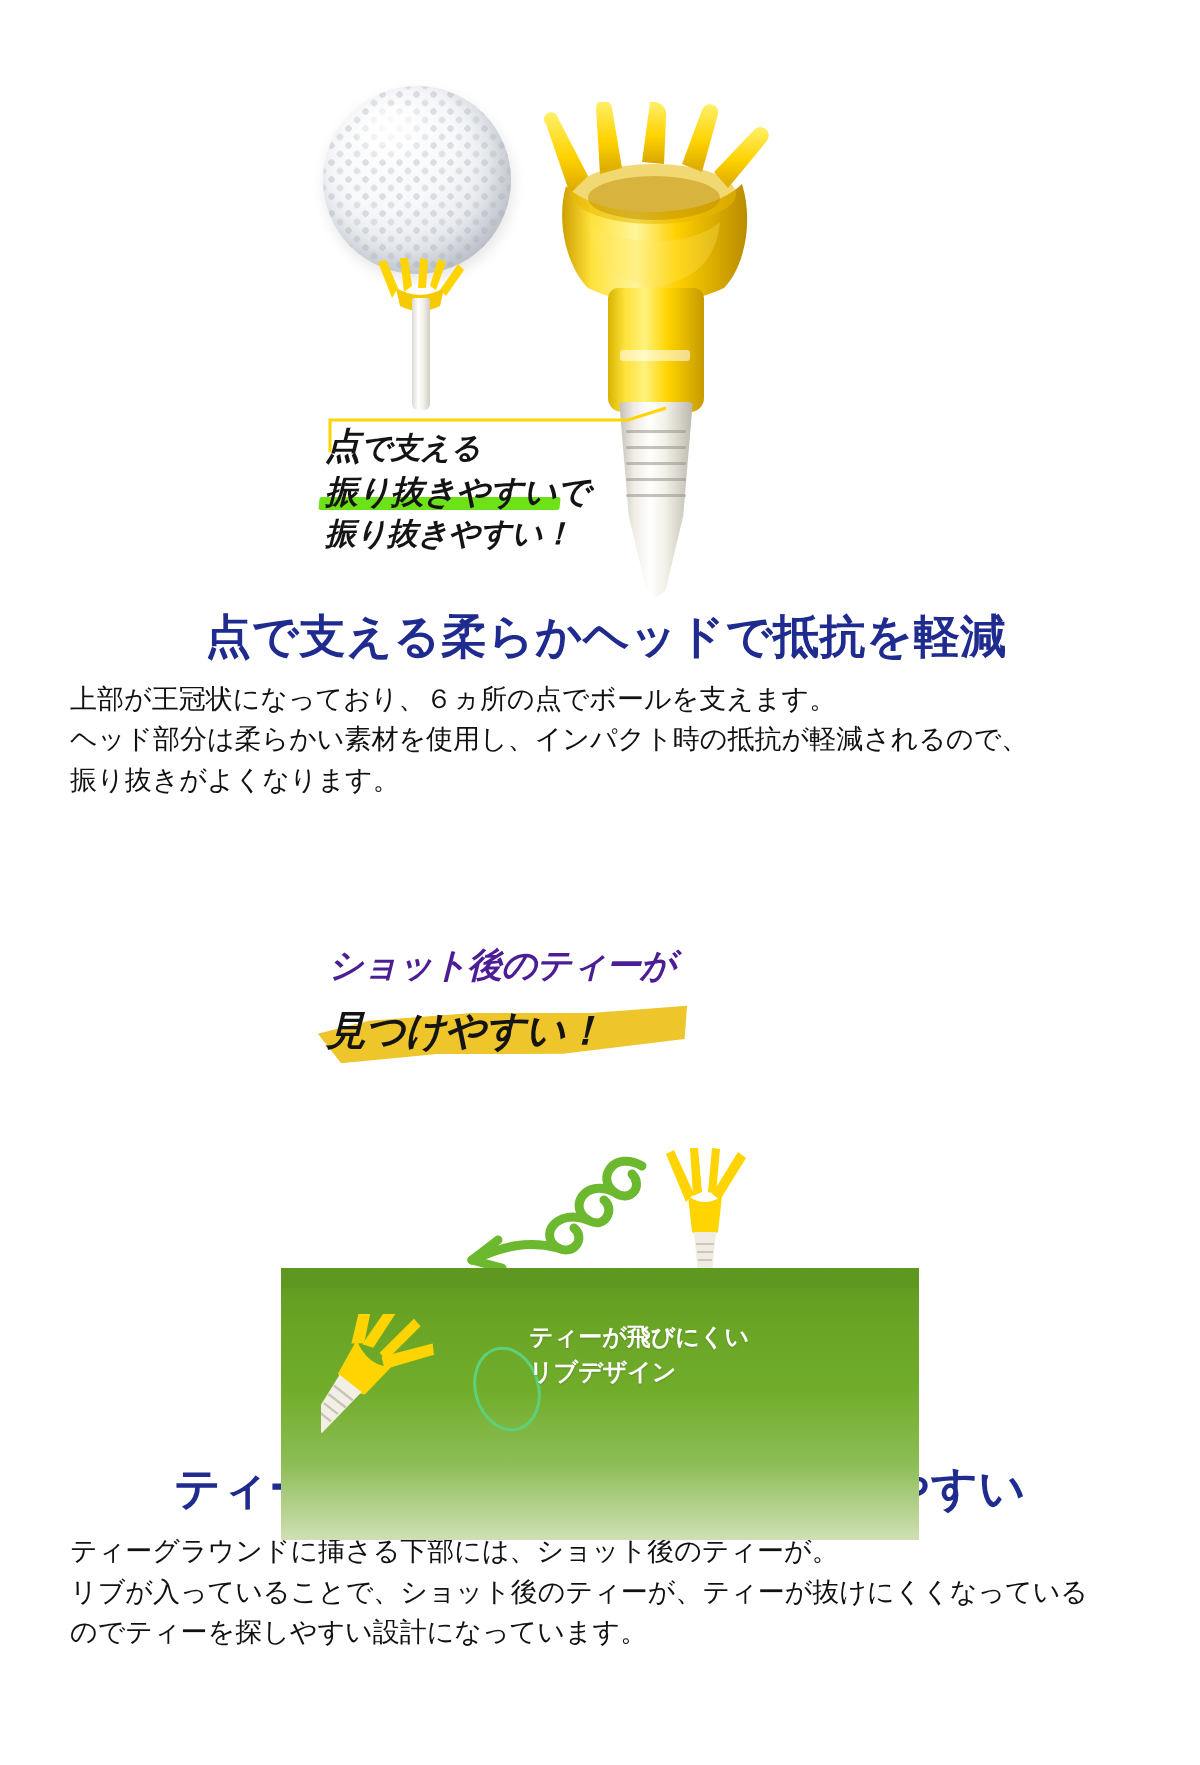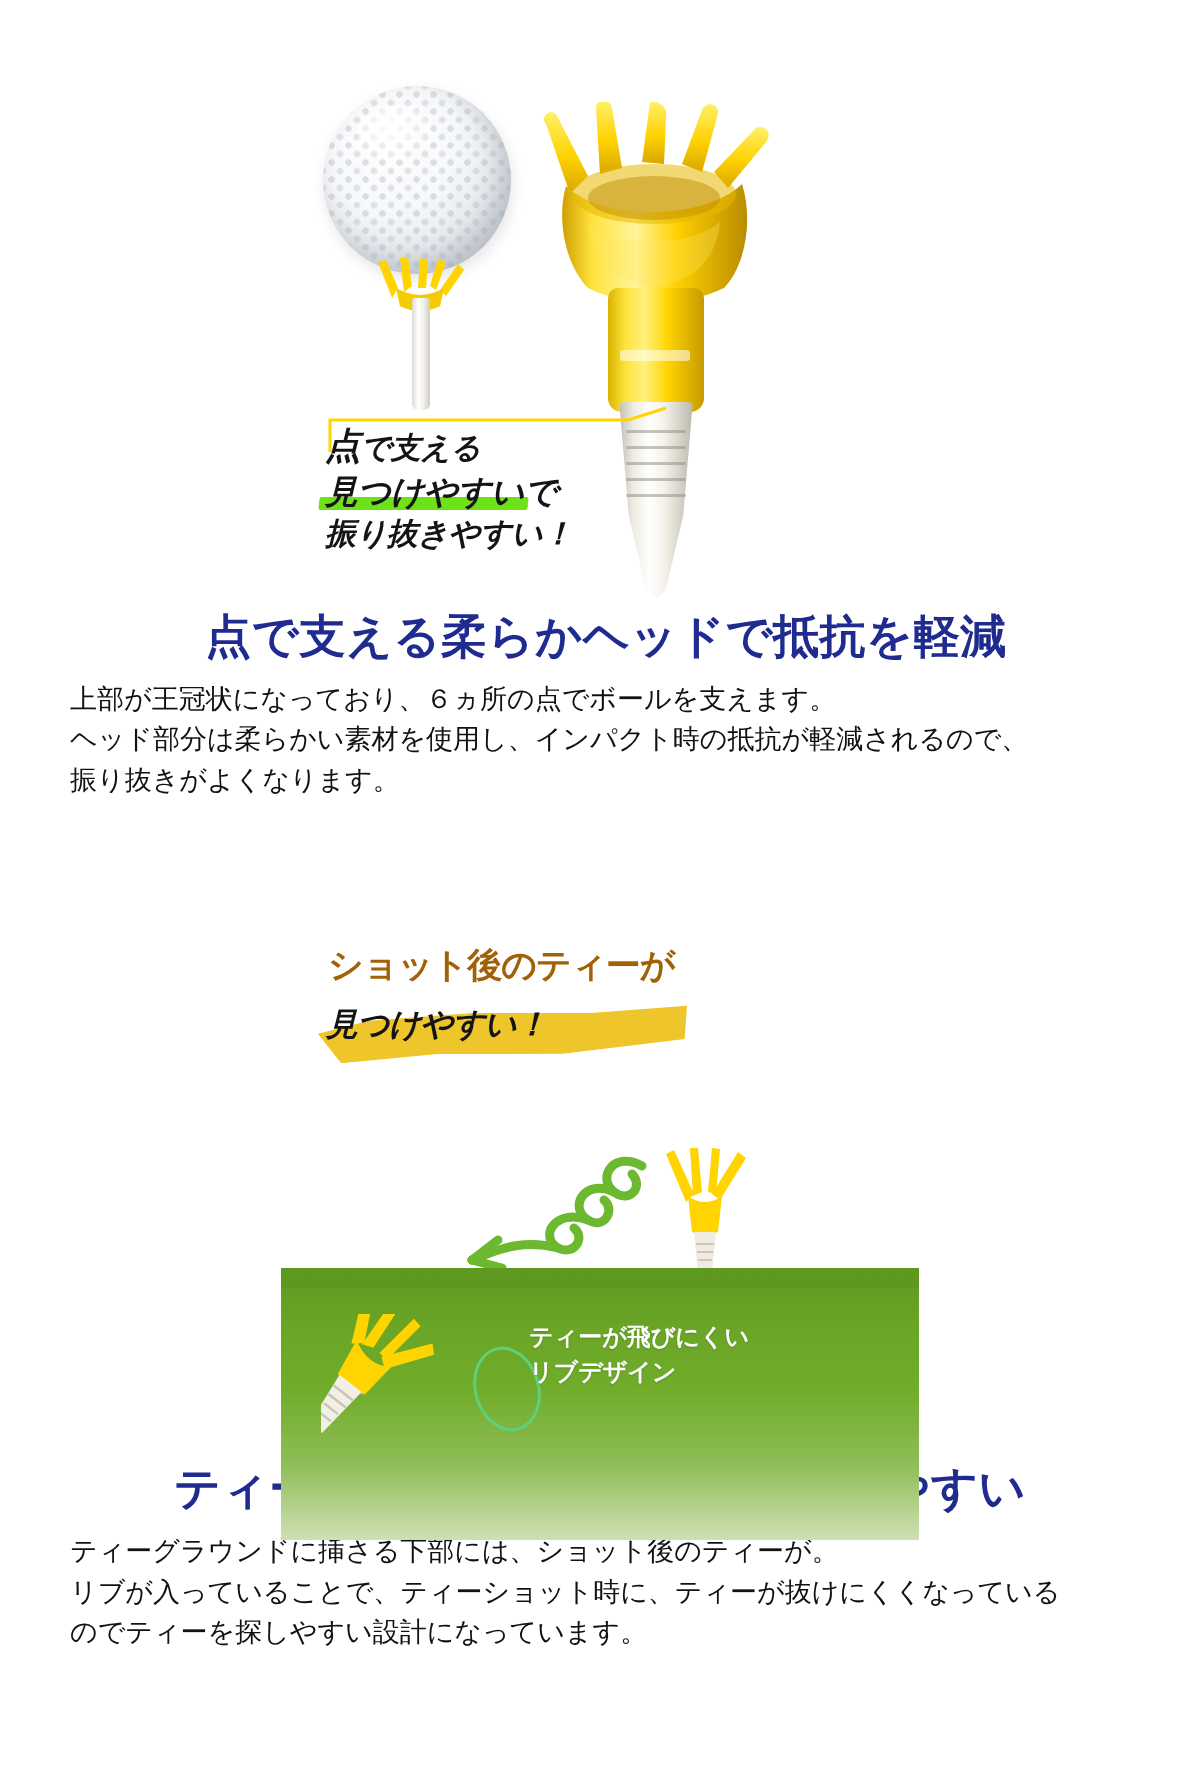--- a/index.html
+++ b/index.html
@@ -174,37 +174,38 @@
     height: 520px;
   }
   .callout2 {
     position:absolute;
     left: 318px; top: 22px;
     width: 480px;
   }
   .callout2 .c2l1 {
     font-size: 35px;
     font-weight: 700;
-    color: #a16207;
+    font-style: italic;
+    color: #4c1d95;
     letter-spacing: -1px;
     white-space: nowrap;
     padding-left: 10px;
   }
   .c2l2wrap { position: relative; margin-top: 4px; height: 64px; }
   .c2-brush {
     position:absolute;
     left: 0px; top: 18px;
     width: 370px; height: 46px;
     background: #eec52b;
     transform: rotate(-2.2deg);
     clip-path: polygon(0% 34%, 14% 10%, 42% 2%, 74% 12%, 100% 4%, 99% 76%, 66% 98%, 32% 88%, 6% 100%);
   }
   .c2l2 {
     position:absolute; left: 8px; top: 10px;
-    font-size: 32px;
+    font-size: 40px;
     font-weight: 700;
     font-style: italic;
     color: #141414;
     letter-spacing: -1px;
     white-space: nowrap;
   }
 
   
   .spiral { position:absolute; left: 400px; top: 232px; width: 250px; height: 120px; }
 
@@ -310,21 +311,21 @@
           <i style="top:64px"></i>
       </div>
     </div>
 
     <svg class="leader" viewBox="0 0 340 50">
       <path d="M2 46 L2 14 L300 14 L338 2" fill="none" stroke="#ffd400" stroke-width="3"></path>
     </svg>
 
     <div class="callout">
       <div class="ln ln1"><span class="big">点</span><span>で支える</span></div>
-      <div class="ln ln2"><span class="hl-green">見つけやすい</span><span>で</span></div>
+      <div class="ln ln2"><span class="hl-green">振り抜きやすい</span><span>で</span></div>
       <div class="ln ln3">振り抜きやすい！</div>
     </div>
   </div>
 
   <h2 class="heading sec1-heading">点で支える柔らかヘッドで抵抗を軽減</h2>
 
   <div class="body-copy">
     <p>上部が王冠状になっており、６ヵ所の点でボールを支えます。</p>
     <p>ヘッド部分は柔らかい素材を使用し、インパクト時の抵抗が軽減されるので、</p>
     <p>振り抜きがよくなります。</p>
@@ -399,17 +400,17 @@
         <div>ティーが飛びにくい</div>
         <div>リブデザイン</div>
       </div>
     </div>
   </div>
 
   <h2 class="heading sec2-heading">ティーショット後のティーが探しやすい</h2>
 
   <div class="body-copy">
     <p>ティーグラウンドに挿さる下部には、ショット後のティーが。</p>
-    <p>リブが入っていることで、ティーショット時に、ティーが抜けにくくなっている</p>
+    <p>リブが入っていることで、ショット後のティーが、ティーが抜けにくくなっている</p>
     <p>のでティーを探しやすい設計になっています。</p>
   </div>
 
 </div>
 
 </body></html>

